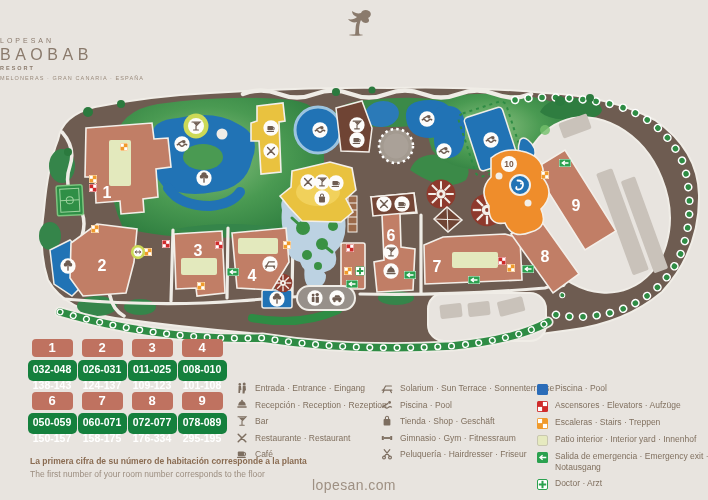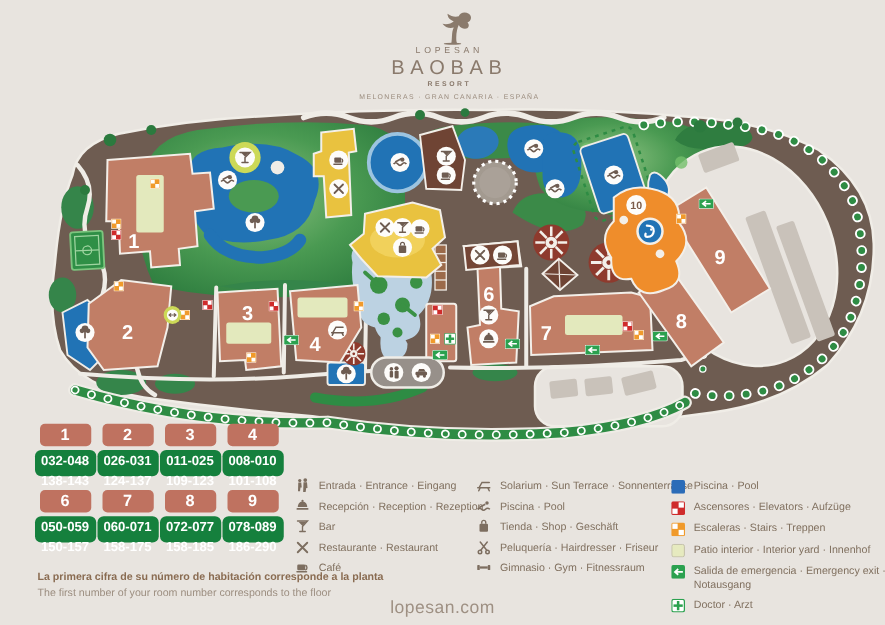--- a/index.html
+++ b/index.html
@@ -1,19 +1,19 @@
 <!DOCTYPE html>
 <html><head>
 <meta charset="utf-8">
 <style>
   html,body{margin:0;padding:0;background:#cfccc7;}
   .stage{position:relative;width:708px;height:500px;background:#e8e4df;overflow:hidden;
          font-family:"Liberation Sans",sans-serif;-webkit-font-smoothing:antialiased;}
   
-  .logo{position:absolute;top:8px;left:0;right:0;text-align:center;color:#8a7a6c;line-height:1.15;padding-left:11px;}
+  .logo{position:absolute;top:8px;left:0;right:0;text-align:left;color:#8a7a6c;line-height:1.15;}
   .logo .tree{display:block;margin:0 auto 1px;}
   .logo .brand{font-size:7px;letter-spacing:3px;display:block;}
   .logo .name{font-size:16px;letter-spacing:4.5px;display:block;font-weight:400;margin-top:1px;}
   .logo .type{font-size:5.5px;letter-spacing:2px;font-weight:700;display:block;margin-top:1px;}
   .logo .loc{font-size:5.5px;letter-spacing:1.1px;display:block;margin-top:3px;color:#9a8b7d;}
   
   svg.map{position:absolute;left:0;top:0;}
   .bnum{font:700 16px "Liberation Sans",sans-serif;fill:#fff;text-anchor:middle;}
   .b10t{font:700 8.5px "Liberation Sans",sans-serif;fill:#7b5b49;text-anchor:middle;}
   
@@ -446,28 +446,28 @@
       <div class="num-head">7</div>
       <div class="num-val">
           <div>060-071</div>
           <div>158-175</div>
         </div>
     </div>
     <div class="rcell">
       <div class="num-head">8</div>
       <div class="num-val">
           <div>072-077</div>
-          <div>158-185</div>
+          <div>176-334</div>
         </div>
     </div>
     <div class="rcell">
       <div class="num-head">9</div>
       <div class="num-val">
           <div>078-089</div>
-          <div>186-290</div>
+          <div>295-195</div>
         </div>
     </div>
   </div>
 
   <div class="lcol" id="lcol1">
     <div class="lrow">
       <svg class="ic" viewBox="0 0 12 12">
           <g fill="#7d6e60">
             <circle cx="3.8" cy="2.4" r="1.3"></circle>
             <path d="M2.6,4 h2.4 l0.4,4 h-1 l-0.4,3 h-1.6 z"></path>
@@ -527,38 +527,38 @@
     </div>
     <div class="lrow">
       <svg class="ic" viewBox="0 0 12 12">
           <rect x="2.6" y="4" width="6.8" height="6.4" rx="0.9" fill="#7d6e60"></rect>
           <path d="M4.4,4 V2.9 a1.6,1.6 0 0 1 3.2,0 V4" stroke="#7d6e60" stroke-width="1.1" fill="none"></path>
         </svg>
       <span class="lbl">Tienda · Shop · Geschäft</span>
     </div>
     <div class="lrow">
       <svg class="ic" viewBox="0 0 12 12">
+          <g fill="#7d6e60">
+            <rect x="0.8" y="4" width="2" height="4" rx="0.5"></rect>
+            <rect x="9.2" y="4" width="2" height="4" rx="0.5"></rect>
+            <rect x="2.8" y="5.1" width="6.4" height="1.8"></rect>
+          </g>
+        </svg>
+      <span class="lbl">Gimnasio · Gym · Fitnessraum</span>
+    </div>
+    <div class="lrow">
+      <svg class="ic" viewBox="0 0 12 12">
           <g stroke="#7d6e60" stroke-width="1.2" fill="none" stroke-linecap="round">
             <path d="M3.2,1.6 L8.4,8.2 M8.8,1.6 L3.6,8.2"></path>
             <circle cx="3" cy="9.6" r="1.4"></circle>
             <circle cx="9" cy="9.6" r="1.4"></circle>
           </g>
         </svg>
       <span class="lbl">Peluquería · Hairdresser · Friseur</span>
     </div>
-    <div class="lrow">
-      <svg class="ic" viewBox="0 0 12 12">
-          <g fill="#7d6e60">
-            <rect x="0.8" y="4" width="2" height="4" rx="0.5"></rect>
-            <rect x="9.2" y="4" width="2" height="4" rx="0.5"></rect>
-            <rect x="2.8" y="5.1" width="6.4" height="1.8"></rect>
-          </g>
-        </svg>
-      <span class="lbl">Gimnasio · Gym · Fitnessraum</span>
-    </div>
   </div>
 
   <div class="lcol" id="lcol3">
     <div class="lrow">
       <svg class="sw" viewBox="0 0 11 11">
           <rect width="11" height="11" rx="1.5" fill="#2b6cb8"></rect>
         </svg>
       <span class="lbl">Piscina · Pool</span>
     </div>
     <div class="lrow">

